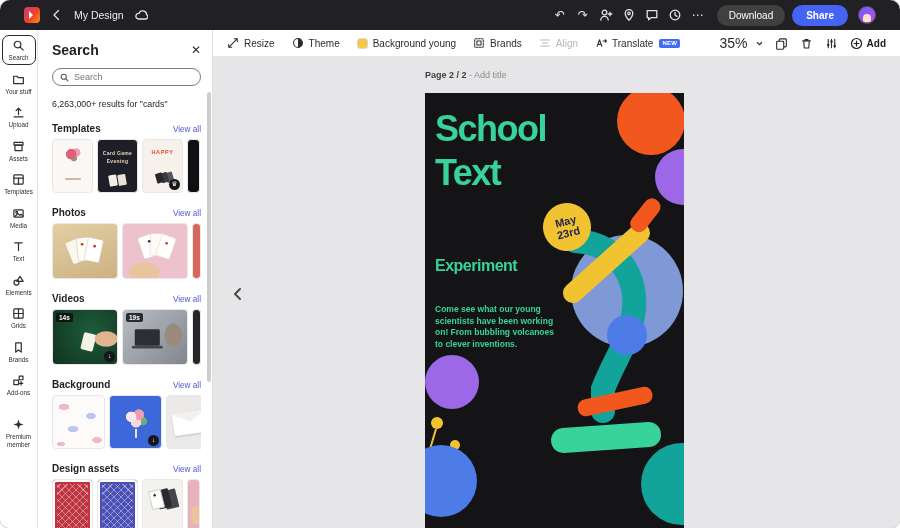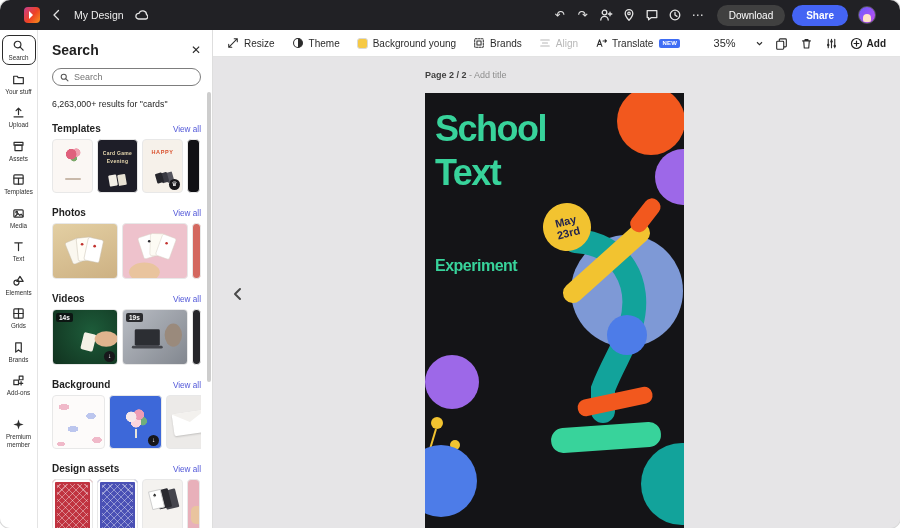--- a/index.html
+++ b/index.html
@@ -120,21 +120,21 @@
              border-bottom:1px solid #e3e3e3; display:flex; align-items:center; padding:0 14px;
              gap:17px; z-index:4; }
   .tool { display:flex; align-items:center; gap:5px; font-size:10px; color:#2b2b2b; cursor:pointer; white-space:nowrap; }
   .tool svg { width:12px; height:12px; stroke:#2b2b2b; fill:none; stroke-width:1.2; stroke-linecap:round; stroke-linejoin:round; }
   .tool.disabled { color:#b8b8b8; cursor:default; }
   .tool.disabled svg { stroke:#b8b8b8; }
   .swatch { width:11px; height:11px; border-radius:3px; background:#f6c944; border:1px solid #d9d9d9; }
   .new-badge { font-size:6px; font-weight:800; color:#fff; background:#3f6df4; border-radius:2px;
                padding:1.5px 3px; margin-left:1px; letter-spacing:.3px; }
   .tool-right { margin-left:auto; display:flex; align-items:center; gap:12px; }
-  .zoom { display:flex; align-items:center; gap:20px; font-size:11px; color:#2b2b2b; cursor:pointer; }
+  .zoom { display:flex; align-items:center; gap:8px; font-size:14px; color:#2b2b2b; cursor:pointer; }
   .zoom svg { width:7px; height:5px; stroke:#2b2b2b; fill:none; stroke-width:1.3; }
   .icon-btn { background:none; border:none; cursor:pointer; display:flex; align-items:center; }
   .icon-btn svg { width:13px; height:13px; stroke:#2b2b2b; fill:none; stroke-width:1.2; stroke-linecap:round; stroke-linejoin:round; }
   .add-btn { display:flex; align-items:center; gap:4px; font-size:10px; font-weight:700; color:#1f1f1f;
              background:none; border:none; cursor:pointer; }
   .add-btn svg { width:13px; height:13px; stroke:#1f1f1f; fill:none; stroke-width:1.3; stroke-linecap:round; }
 
   
   .canvas { position:absolute; left:213px; right:0; top:57px; bottom:0; background:var(--canvas-bg,#e6e5e7); }
   .page-label { position:absolute; left:212px; top:13px; font-size:9px; color:#3f3f3f; font-weight:700; cursor:default; }
@@ -548,16 +548,17 @@
         <div>School</div>
         <div>Text</div>
       </div>
       <div class="p-badge">
         <span>May</span>
         <span>23rd</span>
       </div>
       <div class="p-sub">
         <div>Experiment</div>
       </div>
+      <div class="p-body">Come see what our young scientists have been working on! From bubbling volcanoes to clever inventions.</div>
     </div>
   </main>
 
 </div>
 
 </body></html>

